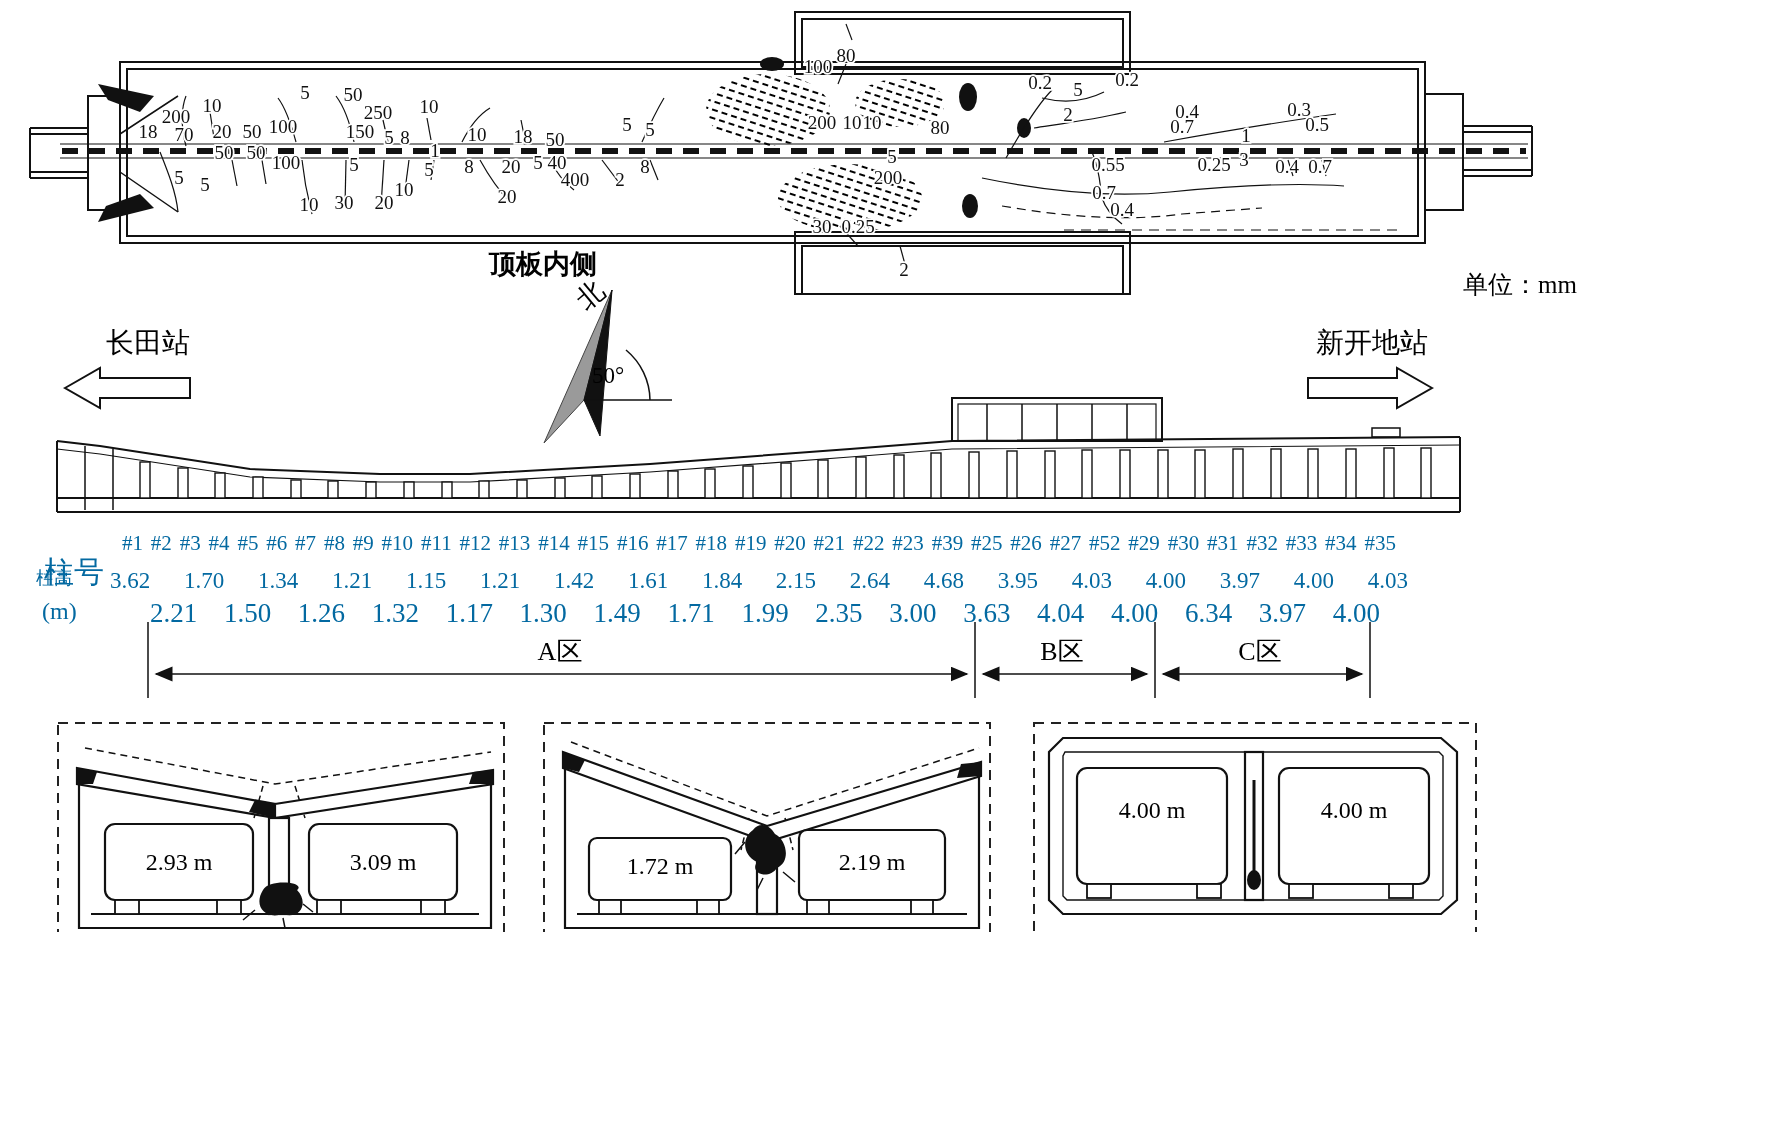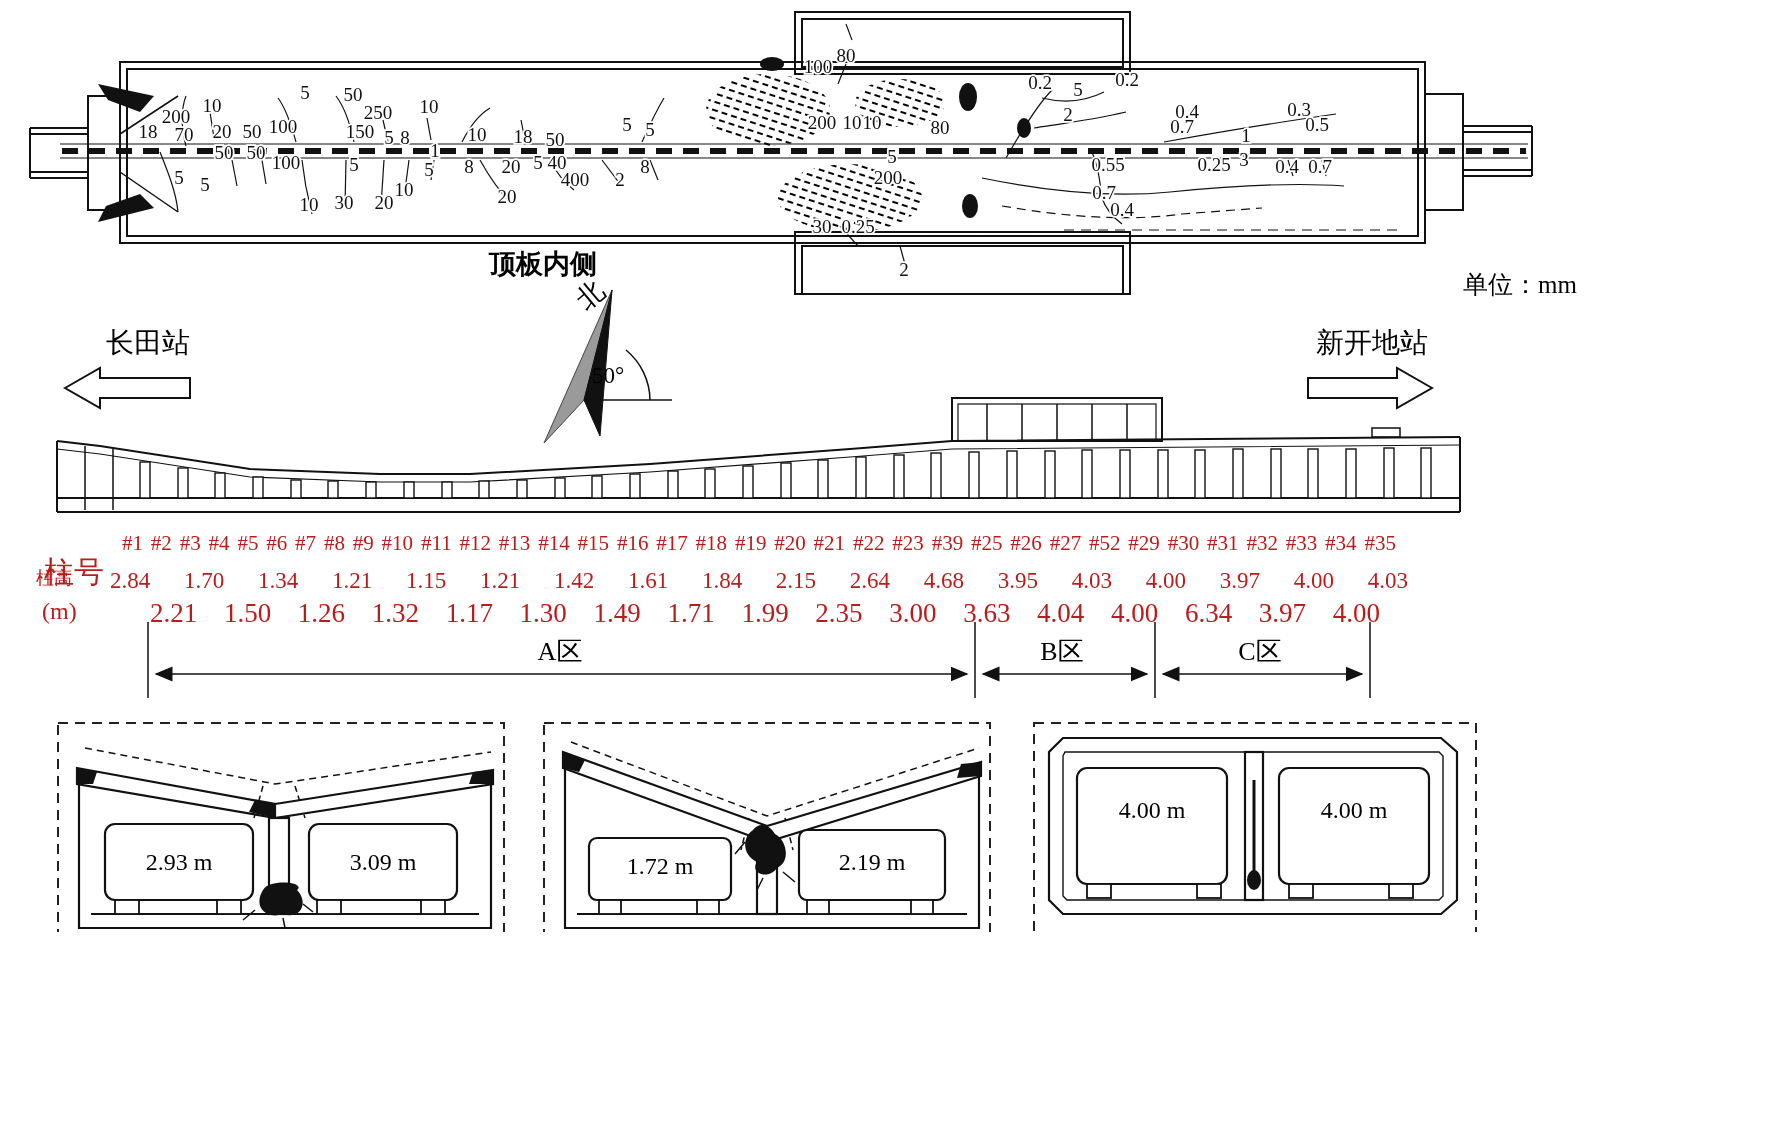--- a/index.html
+++ b/index.html
@@ -1,17 +1,17 @@
 <!DOCTYPE html>
 <html><head>
 <meta charset="utf-8">
 <style>
   html,body{margin:0;padding:0;background:#fff;}
   #app{position:relative;width:1778px;height:932px;background:#fff;overflow:hidden;
-       font-family:"Liberation Serif","DejaVu Serif",serif;color:#b91c1c;}
+       font-family:"Liberation Serif","DejaVu Serif",serif;color:#0369a1;}
   .abs{position:absolute;}
   .flexrow{position:absolute;display:flex;justify-content:space-between;white-space:nowrap;}
   .flexrow span{display:inline-block;}
   svg text{font-family:"Liberation Serif","DejaVu Serif",serif;}
 </style>
 </head>
 <body>
 
 <div id="app">
 
@@ -357,21 +357,21 @@
       <span>#31</span>
       <span>#32</span>
       <span>#33</span>
       <span>#34</span>
       <span>#35</span>
     </div>
 
 <div class="abs" style="left:36px;top:566px;font-size:18px;text-align:center;">柱高</div>
 <div class="abs" style="left:42px;top:598px;font-size:24px;">(m)</div>
 <div class="flexrow" style="left:110px;top:568px;width:1298px;font-size:23px;">
-      <span>2.84</span>
+      <span>3.62</span>
       <span>1.70</span>
       <span>1.34</span>
       <span>1.21</span>
       <span>1.15</span>
       <span>1.21</span>
       <span>1.42</span>
       <span>1.61</span>
       <span>1.84</span>
       <span>2.15</span>
       <span>2.64</span>

